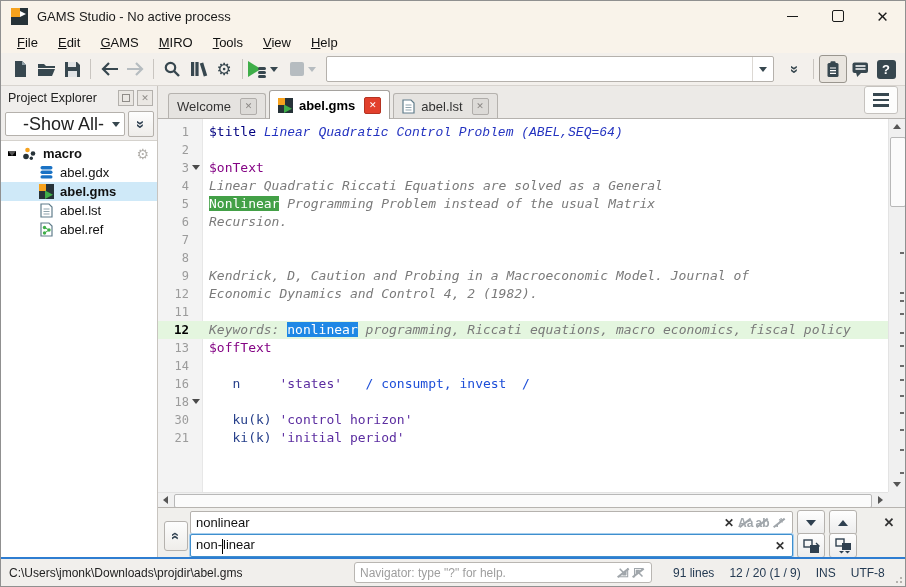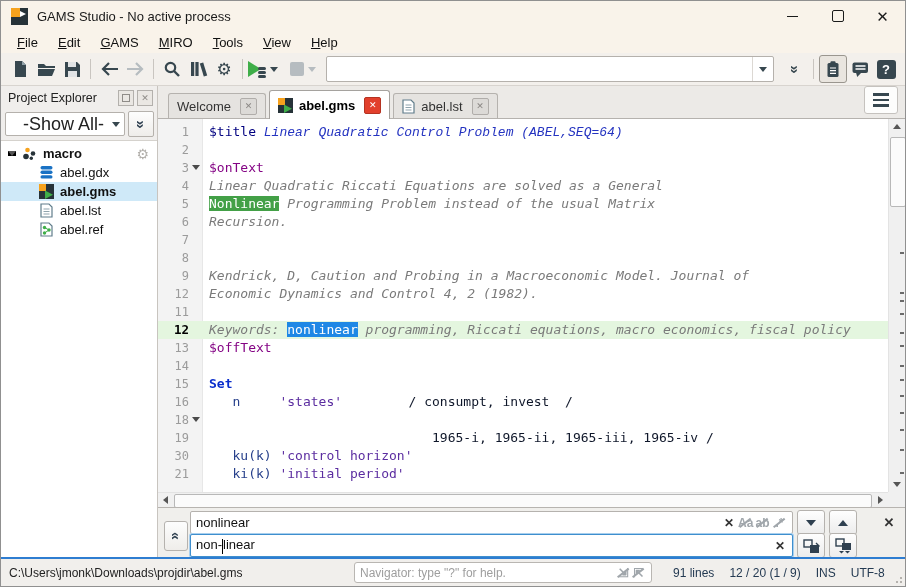--- a/index.html
+++ b/index.html
@@ -85,21 +85,21 @@
   .line .ltext{padding-left:7px;}
   .line.cur{background:#e4f6df;}
   .line.cur .gutter{color:#000;font-weight:bold;font-size:12.5px;}
   .tk-dir{color:#000080;}
   .tk-title{color:#2433c0;font-style:italic;font-family:Liberation Mono, monospace;}
   .tk-ontext{color:#850585;}
   .tk-comment{color:#7a7a7a;font-style:italic;}
   .tk-kw{color:#0a2ecc;font-weight:bold;}
   .tk-id{color:#27408b;}
   .tk-quote{color:#5b2da0;}
-  .tk-set{color:#0f172a;margin-left:43px;}
+  .tk-set{color:#1d4ed8;}
   .tk-plain{color:#333;}
   .tk-mg{background:#43a047;color:#fff;}
   .tk-mb{background:#1e88e5;color:#fff;}
   
   .vscroll{position:absolute;right:0;top:0;bottom:15px;width:17px;background:#f0f0f0;border-left:1px solid #e3e3e3;box-sizing:border-box;}
   .vscroll .sb-arrow{position:absolute;left:0;width:16px;height:15px;display:flex;align-items:center;justify-content:center;}
   .tri-up{width:0;height:0;border-left:4px solid transparent;border-right:4px solid transparent;border-bottom:5px solid #555;}
   .tri-down{width:0;height:0;border-left:4px solid transparent;border-right:4px solid transparent;border-top:5px solid #555;}
   .tri-left{width:0;height:0;border-top:4px solid transparent;border-bottom:4px solid transparent;border-right:5px solid #555;}
   .tri-right{width:0;height:0;border-top:4px solid transparent;border-bottom:4px solid transparent;border-left:5px solid #555;}
@@ -385,24 +385,22 @@
             <div class="line"><span class="gutter">5</span><span class="ltext"><span class="tk-mg">Nonlinear</span><span class="tk-comment"> Programming Problem instead of the usual Matrix</span></span></div>
             <div class="line"><span class="gutter">6</span><span class="ltext"><span class="tk-comment">Recursion.</span></span></div>
             <div class="line"><span class="gutter">7</span><span class="ltext"></span></div>
             <div class="line"><span class="gutter">8</span><span class="ltext"></span></div>
             <div class="line"><span class="gutter">9</span><span class="ltext"><span class="tk-comment">Kendrick, D, Caution and Probing in a Macroeconomic Model. Journal of</span></span></div>
             <div class="line"><span class="gutter">12</span><span class="ltext"><span class="tk-comment">Economic Dynamics and Control 4, 2 (1982).</span></span></div>
             <div class="line"><span class="gutter">11</span><span class="ltext"></span></div>
             <div class="line cur"><span class="gutter">12</span><span class="ltext"><span class="tk-comment">Keywords: </span><span class="tk-mb">nonlinear</span><span class="tk-comment"> programming, Riccati equations, macro economics, fiscal policy</span></span></div>
             <div class="line"><span class="gutter">13</span><span class="ltext"><span class="tk-ontext">$offText</span></span></div>
             <div class="line"><span class="gutter">14</span><span class="ltext"></span></div>
-            <div class="line"><span class="gutter">15</span><span class="ltext"><span class="tk-kw">Set</span></span></div>
             <div class="line"><span class="gutter">16</span><span class="ltext"><span class="tk-id">   n     </span><span class="tk-quote">'states'</span><span class="tk-plain">   </span><span class="tk-set">/ consumpt, invest  /</span></span></div>
             <div class="line"><span class="gutter">18<span class="fold"></span></span></div>
-            <div class="line"><span class="gutter">19</span><span class="ltext"><span class="tk-set">                       1965-i, 1965-ii, 1965-iii, 1965-iv /</span></span></div>
             <div class="line"><span class="gutter">30</span><span class="ltext"><span class="tk-id">   ku(k) </span><span class="tk-quote">'control horizon'</span></span></div>
             <div class="line"><span class="gutter">21</span><span class="ltext"><span class="tk-id">   ki(k) </span><span class="tk-quote">'initial period'</span></span></div>
           </div>
         <div class="vscroll" id="vscroll">
           <div class="sb-arrow" style="top:0">
               <span class="tri-up"></span>
             </div>
           <div class="vthumb"></div>
           <div class="sb-arrow" style="bottom:0">
               <span class="tri-down"></span>

